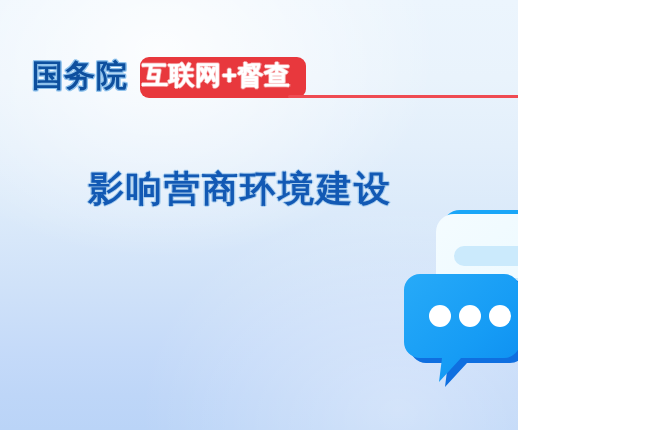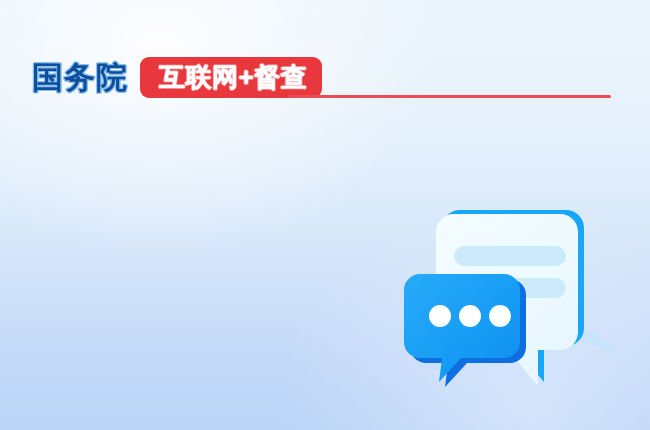--- a/index.html
+++ b/index.html
@@ -2,33 +2,33 @@
 <html><head>
 <meta charset="utf-8">
 <style>
   html, body {
     margin: 0;
     padding: 0;
     background: #ffffff;
   }
   #banner {
     position: relative;
-    width: 650px;
+    width: 518px;
     height: 430px;
     overflow: hidden;
     background: linear-gradient(180deg,
         #ecf5fd 0%,
         #e9f3fc 18%,
         #e3effb 34%,
         #dbeafa 50%,
         #d0e2f9 66%,
         #c6dbf9 80%,
         #bed6f8 92%,
         #bad4f7 100%);
-    font-family: Liberation Sans, sans-serif;
+    font-family: Liberation Mono, monospace;
     -webkit-font-smoothing: antialiased;
   }
 
   
   #glow-tl {
     position: absolute;
     left: -120px;
     top: -160px;
     width: 560px;
     height: 420px;
@@ -67,21 +67,21 @@
        0 1.3px 0 #8fc2ec,
        0 -1.3px 0 #8fc2ec,
        1px 1px 0 #8fc2ec,
       -1px 1px 0 #8fc2ec,
        1px -1px 0 #8fc2ec,
       -1px -1px 0 #8fc2ec;
   }
   #badge {
     background: #e8383d;
     border-radius: 9px 9px 9px 9px;
-    padding: 6px 15px 7px 19px;
+    padding: 6px 15px 7px 2px;
     height: 28px;
     display: flex;
     align-items: center;
     box-sizing: content-box;
   }
   #badge-text {
     font-size: 26px;
     font-weight: bold;
     color: #ffffff;
     line-height: 1;
@@ -144,20 +144,21 @@
 
   <div id="header">
     <div id="org-name">国务院</div>
     <div id="badge">
       <span id="badge-text">互联网+督查</span>
     </div>
   </div>
   <div id="header-rule"></div>
 
   <div id="title-block">
+    <div class="title-line">影响营商环境建设</div>
   </div>
 
   <div id="illustration">
     <svg width="240" height="210" viewBox="0 0 240 210" xmlns="http://www.w3.org/2000/svg">
       <defs>
         <linearGradient id="backFill" x1="0" y1="0" x2="0.8" y2="1">
           <stop offset="0%" stop-color="#f4fcff"></stop>
           <stop offset="55%" stop-color="#eefaff"></stop>
           <stop offset="100%" stop-color="#e6f6ff"></stop>
         </linearGradient>

